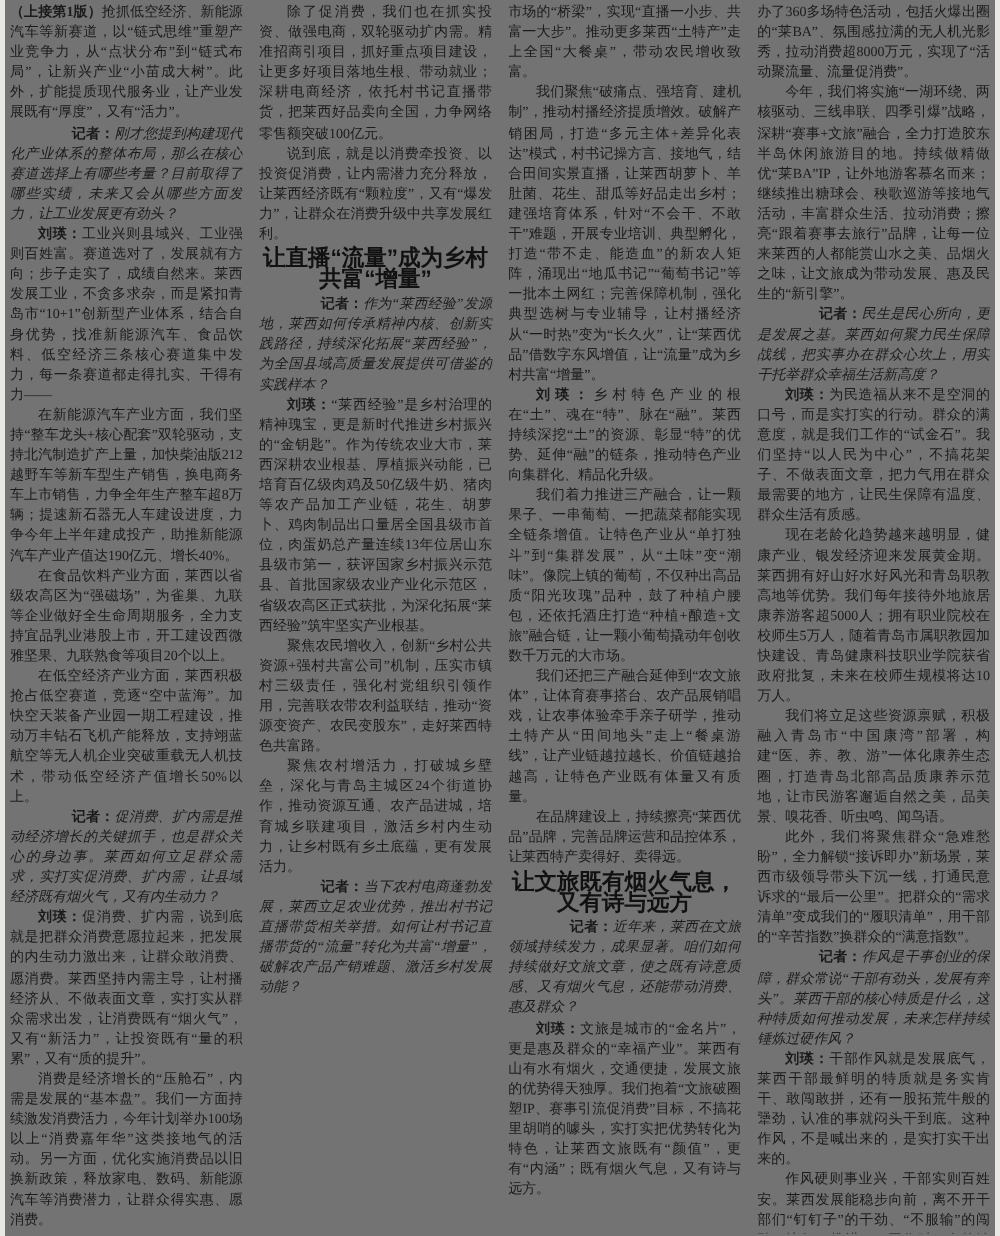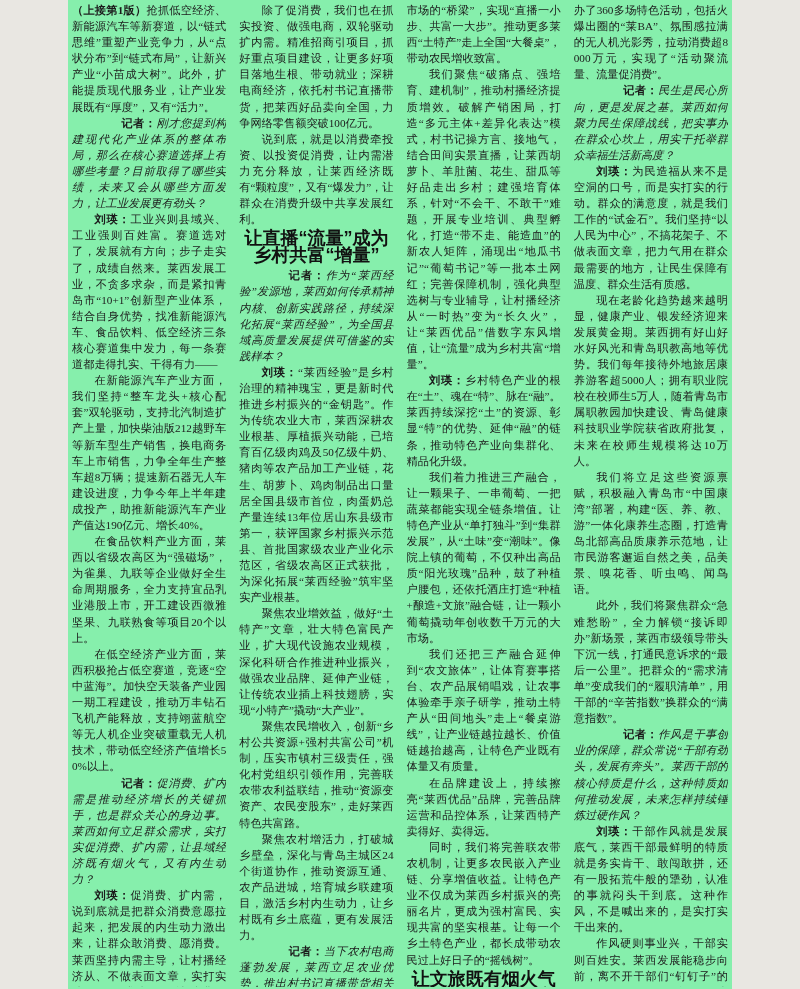--- a/index.html
+++ b/index.html
@@ -1,20 +1,20 @@
 <!DOCTYPE html>
 <html><head>
 <meta charset="utf-8">
 <style>
   html,body{margin:0;padding:0;background:#e9e7e2;}
   .page{
     position:relative;
-    width:664px;height:989px;
+    width:792px;height:989px;
     margin:0 auto;
-    background:#86efac;
+    background:#737373;
     color:#1b1b1b;
     font-family:"Liberation Serif","DejaVu Serif",serif;
     font-size:11.2px;
     line-height:16.1px;
     overflow:hidden;
     box-sizing:border-box;
     padding:2px 4px;
     display:flex;
     gap:13px;
   }
@@ -60,43 +60,42 @@
     <p class="para"><span>消费是经济增长的“压舱石”，内需是发展的“基本盘”。我们一方面持续激发消费活力，今年计划举办100场以上“消费嘉年华”这类接地气的活动。另一方面，优化实施消费品以旧换新政策，释放家电、数码、新能源汽车等消费潜力，让群众得实惠、愿消费。</span></p>
 
   </div>
 
   <div class="col">
     <p class="para"><span>除了促消费，我们也在抓实投资、做强电商，双轮驱动扩内需。精准招商引项目，抓好重点项目建设，让更多好项目落地生根、带动就业；深耕电商经济，依托村书记直播带货，把莱西好品卖向全国，力争网络零售额突破100亿元。</span></p>
     <p class="para"><span>说到底，就是以消费牵投资、以投资促消费，让内需潜力充分释放，让莱西经济既有“颗粒度”，又有“爆发力”，让群众在消费升级中共享发展红利。</span></p>
     <h3 class="sec-h">让直播“流量”成为乡村共富“增量”</h3>
     <p class="para q"><b class="spk">记者：</b><span>作为“莱西经验”发源地，莱西如何传承精神内核、创新实践路径，持续深化拓展“莱西经验”，为全国县域高质量发展提供可借鉴的实践样本？</span></p>
     <p class="para"><b class="spk">刘瑛：</b><span>“莱西经验”是乡村治理的精神瑰宝，更是新时代推进乡村振兴的“金钥匙”。作为传统农业大市，莱西深耕农业根基、厚植振兴动能，已培育百亿级肉鸡及50亿级牛奶、猪肉等农产品加工产业链，花生、胡萝卜、鸡肉制品出口量居全国县级市首位，肉蛋奶总产量连续13年位居山东县级市第一，获评国家乡村振兴示范县、首批国家级农业产业化示范区，省级农高区正式获批，为深化拓展“莱西经验”筑牢坚实产业根基。</span></p>
-    <p class="para"><span>聚焦农业增效益，做好“土特产”文章，壮大特色富民产业，扩大现代设施农业规模，深化科研合作推进种业振兴，做强农业品牌、延伸产业链，让传统农业插上科技翅膀，实现“小特产”撬动“大产业”。</span></p>
     <p class="para"><span>聚焦农民增收入，创新“乡村公共资源+强村共富公司”机制，压实市镇村三级责任，强化村党组织引领作用，完善联农带农利益联结，推动“资源变资产、农民变股东”，走好莱西特色共富路。</span></p>
     <p class="para"><span>聚焦农村增活力，打破城乡壁垒，深化与青岛主城区24个街道协作，推动资源互通、农产品进城，培育城乡联建项目，激活乡村内生动力，让乡村既有乡土底蕴，更有发展活力。</span></p>
     <p class="para q"><b class="spk">记者：</b><span>当下农村电商蓬勃发展，莱西立足农业优势，推出村书记直播带货相关举措。如何让村书记直播带货的“流量”转化为共富“增量”，破解农产品产销难题、激活乡村发展动能？</span></p>
 
   </div>
 
   <div class="col">
     <p class="para noindent"><span>市场的“桥梁”，实现“直播一小步、共富一大步”。推动更多莱西“土特产”走上全国“大餐桌”，带动农民增收致富。</span></p>
     <p class="para"><span>我们聚焦“破痛点、强培育、建机制”，推动村播经济提质增效。破解产销困局，打造“多元主体+差异化表达”模式，村书记操方言、接地气，结合田间实景直播，让莱西胡萝卜、羊肚菌、花生、甜瓜等好品走出乡村；建强培育体系，针对“不会干、不敢干”难题，开展专业培训、典型孵化，打造“带不走、能造血”的新农人矩阵，涌现出“地瓜书记”“葡萄书记”等一批本土网红；完善保障机制，强化典型选树与专业辅导，让村播经济从“一时热”变为“长久火”，让“莱西优品”借数字东风增值，让“流量”成为乡村共富“增量”。</span></p>
     <p class="para"><b class="spk">刘瑛：</b><span>乡村特色产业的根在“土”、魂在“特”、脉在“融”。莱西持续深挖“土”的资源、彰显“特”的优势、延伸“融”的链条，推动特色产业向集群化、精品化升级。</span></p>
     <p class="para"><span>我们着力推进三产融合，让一颗果子、一串葡萄、一把蔬菜都能实现全链条增值。让特色产业从“单打独斗”到“集群发展”，从“土味”变“潮味”。像院上镇的葡萄，不仅种出高品质“阳光玫瑰”品种，鼓了种植户腰包，还依托酒庄打造“种植+酿造+文旅”融合链，让一颗小葡萄撬动年创收数千万元的大市场。</span></p>
     <p class="para"><span>我们还把三产融合延伸到“农文旅体”，让体育赛事搭台、农产品展销唱戏，让农事体验牵手亲子研学，推动土特产从“田间地头”走上“餐桌游线”，让产业链越拉越长、价值链越抬越高，让特色产业既有体量又有质量。</span></p>
     <p class="para"><span>在品牌建设上，持续擦亮“莱西优品”品牌，完善品牌运营和品控体系，让莱西特产卖得好、卖得远。</span></p>
-    <p class="para"><span>同时，我们将完善联农带农机制，让更多农民嵌入产业链、分享增值收益。让特色产业不仅成为莱西乡村振兴的亮丽名片，更成为强村富民、实现共富的坚实根基。让每一个乡土特色产业，都长成带动农民过上好日子的“摇钱树”。</span></p>
     <h3 class="sec-h">让文旅既有烟火气息，又有诗与远方</h3>
     <p class="para q"><b class="spk">记者：</b><span>近年来，莱西在文旅领域持续发力，成果显著。咱们如何持续做好文旅文章，使之既有诗意质感、又有烟火气息，还能带动消费、惠及群众？</span></p>
     <p class="para"><b class="spk">刘瑛：</b><span>文旅是城市的“金名片”，更是惠及群众的“幸福产业”。莱西有山有水有烟火，交通便捷，发展文旅的优势得天独厚。我们抱着“文旅破圈塑IP、赛事引流促消费”目标，不搞花里胡哨的噱头，实打实把优势转化为特色，让莱西文旅既有“颜值”，更有“内涵”；既有烟火气息，又有诗与远方。</span></p>
 
   </div>
 
   <div class="col">
     <p class="para noindent"><span>办了360多场特色活动，包括火爆出圈的“莱BA”、氛围感拉满的无人机光影秀，拉动消费超8000万元，实现了“活动聚流量、流量促消费”。</span></p>
+    <p class="para"><span>今年，我们将实施“一湖环绕、两核驱动、三线串联、四季引爆”战略，深耕“赛事+文旅”融合，全力打造胶东半岛休闲旅游目的地。持续做精做优“莱BA”IP，让外地游客慕名而来；继续推出糖球会、秧歌巡游等接地气活动，丰富群众生活、拉动消费；擦亮“跟着赛事去旅行”品牌，让每一位来莱西的人都能赏山水之美、品烟火之味，让文旅成为带动发展、惠及民生的“新引擎”。</span></p>
     <p class="para q"><b class="spk">记者：</b><span>民生是民心所向，更是发展之基。莱西如何聚力民生保障战线，把实事办在群众心坎上，用实干托举群众幸福生活新高度？</span></p>
     <p class="para"><b class="spk">刘瑛：</b><span>为民造福从来不是空洞的口号，而是实打实的行动。群众的满意度，就是我们工作的“试金石”。我们坚持“以人民为中心”，不搞花架子、不做表面文章，把力气用在群众最需要的地方，让民生保障有温度、群众生活有质感。</span></p>
     <p class="para"><span>现在老龄化趋势越来越明显，健康产业、银发经济迎来发展黄金期。莱西拥有好山好水好风光和青岛职教高地等优势。我们每年接待外地旅居康养游客超5000人；拥有职业院校在校师生5万人，随着青岛市属职教园加快建设、青岛健康科技职业学院获省政府批复，未来在校师生规模将达10万人。</span></p>
     <p class="para"><span>我们将立足这些资源禀赋，积极融入青岛市“中国康湾”部署，构建“医、养、教、游”一体化康养生态圈，打造青岛北部高品质康养示范地，让市民游客邂逅自然之美，品美景、嗅花香、听虫鸣、闻鸟语。</span></p>
     <p class="para"><span>此外，我们将聚焦群众“急难愁盼”，全力解锁“接诉即办”新场景，莱西市级领导带头下沉一线，打通民意诉求的“最后一公里”。把群众的“需求清单”变成我们的“履职清单”，用干部的“辛苦指数”换群众的“满意指数”。</span></p>
     <p class="para q"><b class="spk">记者：</b><span>作风是干事创业的保障，群众常说“干部有劲头，发展有奔头”。莱西干部的核心特质是什么，这种特质如何推动发展，未来怎样持续锤炼过硬作风？</span></p>
     <p class="para"><b class="spk">刘瑛：</b><span>干部作风就是发展底气，莱西干部最鲜明的特质就是务实肯干、敢闯敢拼，还有一股拓荒牛般的犟劲，认准的事就闷头干到底。这种作风，不是喊出来的，是实打实干出来的。</span></p>
     <p class="para"><span>作风硬则事业兴，干部实则百姓安。莱西发展能稳步向前，离不开干部们“钉钉子”的干劲、“不服输”的闯劲。比如，推进OPC工作时，有的镇街干部深夜还在企业对接协调；攻坚重点项目时，干部们主动靠前破解卡点，不解决问题不罢休。</span></p>
 
   </div>

